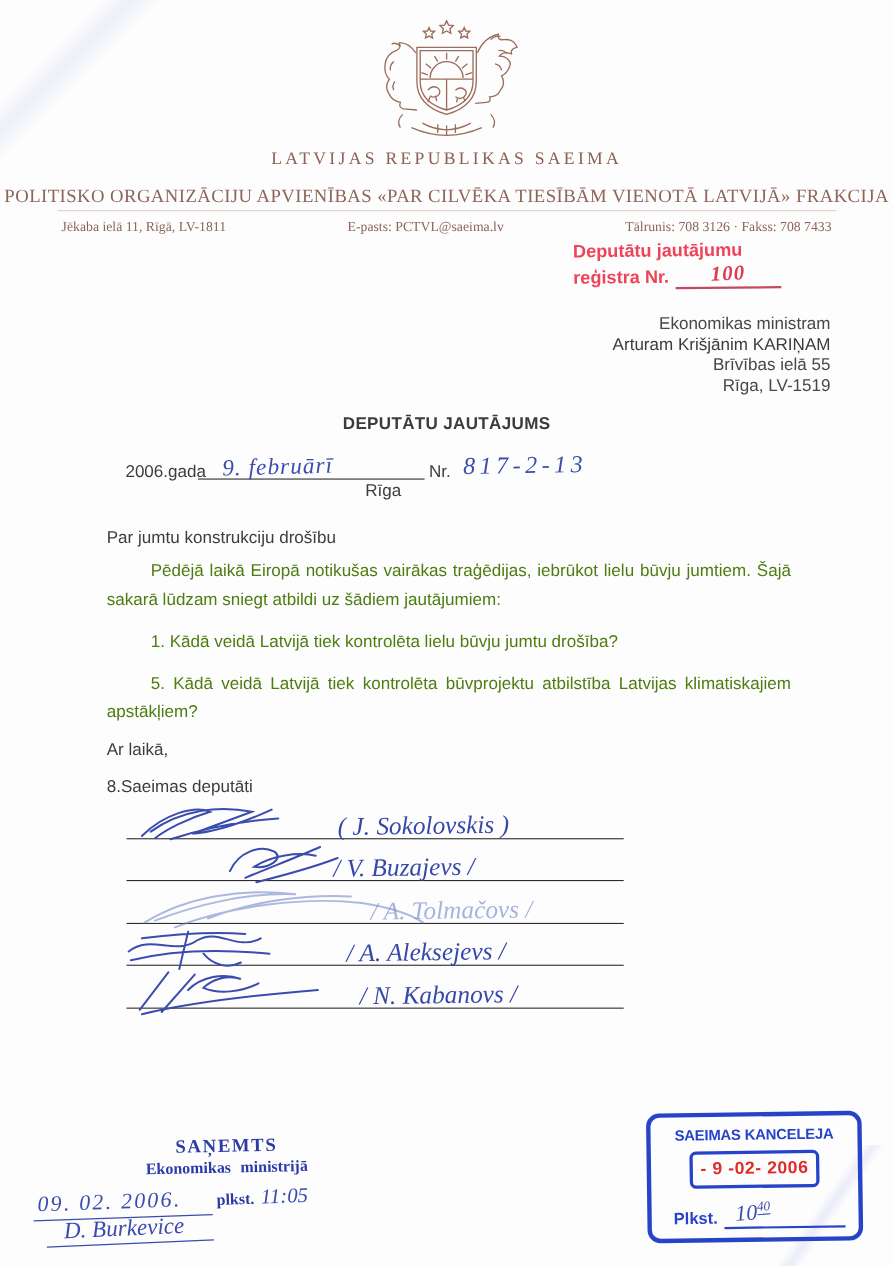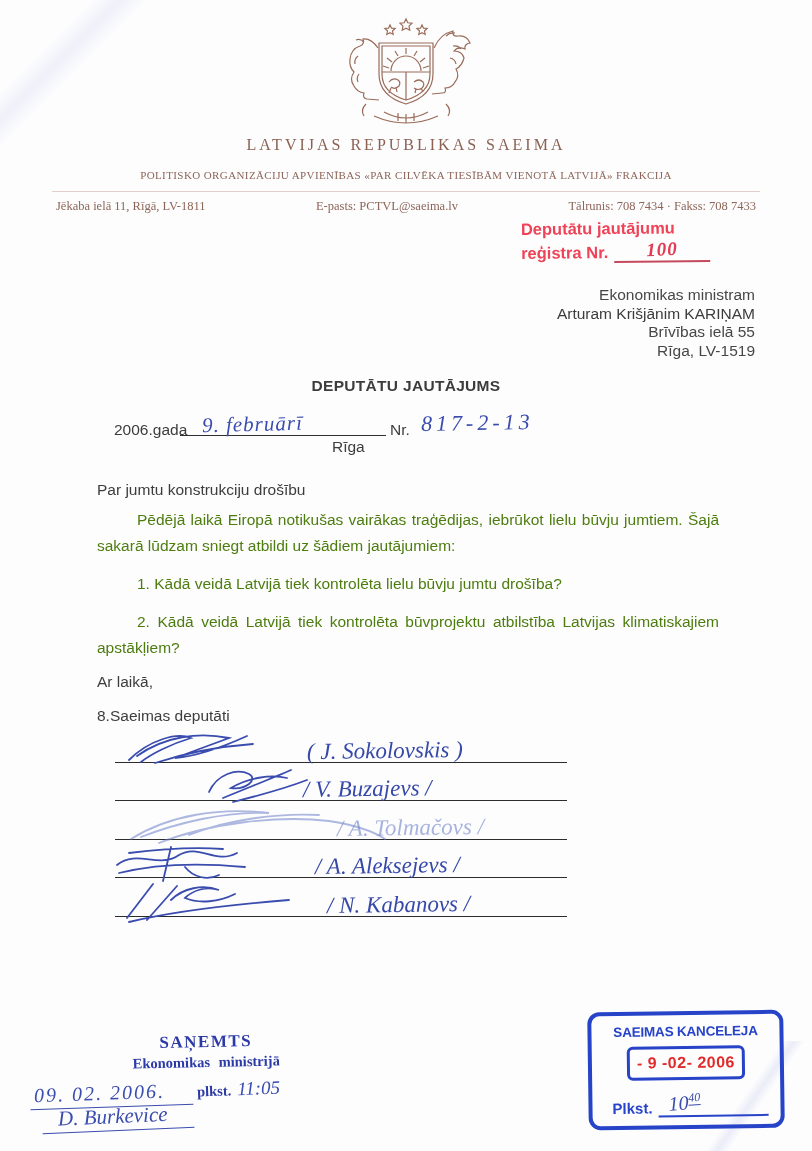--- a/index.html
+++ b/index.html
@@ -22,21 +22,21 @@
   
   .emblem { position:absolute; left:328px; top:16px; width:156px; height:110px; }
   .org-title {
     position:absolute; top:136px; left:0; width:100%; text-align:center;
     font-family:"Liberation Serif", serif; font-weight:400;
     font-size:16px; letter-spacing:3px; color:#8b6154;
   }
   .org-subtitle {
     position:absolute; top:169px; left:0; width:100%; text-align:center;
     font-family:"Liberation Serif", serif;
-    font-size:11px; letter-spacing:0.4px; color:#8d6558;
+    font-size:17px; letter-spacing:0.4px; color:#8d6558;
   }
   .head-rule { position:absolute; top:191px; left:52px; width:708px; border-top:1.5px solid #e2cfca; }
   .contact-row {
     position:absolute; top:199px; left:56px; width:700px;
     display:flex; justify-content:space-between;
     font-family:"Liberation Serif", serif; font-size:12.5px; color:#8d6558;
   }
   
   .registry-stamp {
     position:absolute; left:521px; top:218px; transform:rotate(-0.6deg);
@@ -198,21 +198,21 @@
       <path d="M70,97 v8 M86,97 v8 M78,98 v9"></path>
     </g>
   </svg>
 
   <div class="org-title">LATVIJAS REPUBLIKAS SAEIMA</div>
   <div class="org-subtitle">POLITISKO ORGANIZĀCIJU APVIENĪBAS «PAR CILVĒKA TIESĪBĀM VIENOTĀ LATVIJĀ» FRAKCIJA</div>
   <div class="head-rule"></div>
   <div class="contact-row">
     <span>Jēkaba ielā 11, Rīgā, LV-1811</span>
     <span>E-pasts: PCTVL@saeima.lv</span>
-    <span>Tālrunis: 708 7434 · Fakss: 708 7433</span>
+    <span>Tālrunis: 708 3126 · Fakss: 708 7433</span>
   </div>
 
   <div class="registry-stamp">
     <div>Deputātu jautājumu</div>
     <div class="registry-line2">
       <span>reģistra Nr.</span>
       <span class="registry-underline"><span class="hw-red">100</span></span>
     </div>
   </div>
 
@@ -229,21 +229,21 @@
   <div class="date-field">
     <span class="hw date-hw">9. februārī</span>
   </div>
   <span class="nr-label">Nr.</span>
   <span class="hw nr-hw">817-2-13</span>
   <span class="place">Rīga</span>
 
   <div class="subject">Par jumtu konstrukciju drošību</div>
   <div class="para p1">Pēdējā laikā Eiropā notikušas vairākas traģēdijas, iebrūkot lielu būvju jumtiem. Šajā sakarā lūdzam sniegt atbildi uz šādiem jautājumiem:</div>
   <div class="para q1">1. Kādā veidā Latvijā tiek kontrolēta lielu būvju jumtu drošība?</div>
-  <div class="para q2">2. Kādā veidā Latvijā tiek kontrolēta būvprojektu atbilstība Latvijas klimatiskajiem apstākļiem?</div>
+  <div class="para q2">5. Kādā veidā Latvijā tiek kontrolēta būvprojektu atbilstība Latvijas klimatiskajiem apstākļiem?</div>
   <div class="closing">Ar laikā,</div>
   <div class="signers-label">8.Saeimas deputāti</div>
 
   <div class="sig-row" style="top:726px">
     <svg style="left:10px; bottom:-4px" width="150" height="36" viewBox="0 0 150 36">
       <path class="scribble" d="M4,30 C24,10 52,2 66,8 C46,14 26,24 16,32 M12,26 C40,6 74,2 104,8 C88,14 66,22 50,28 C74,26 100,16 122,6 M30,33 C64,22 100,16 128,14"></path>
     </svg>
     <span class="sig-name" style="left:192px">( J. Sokolovskis )</span>
   </div>
 

